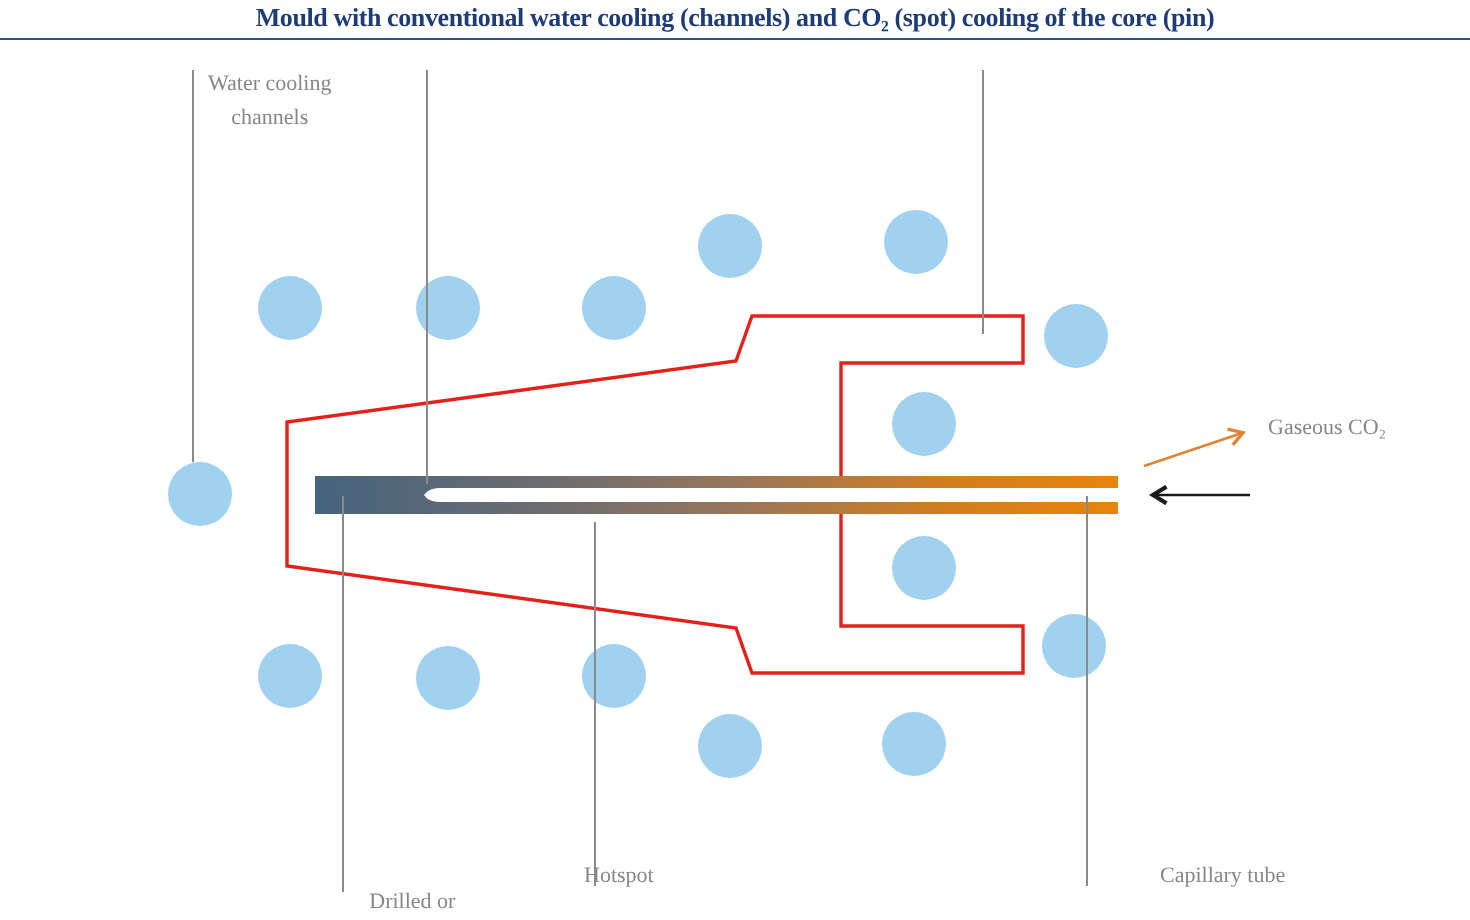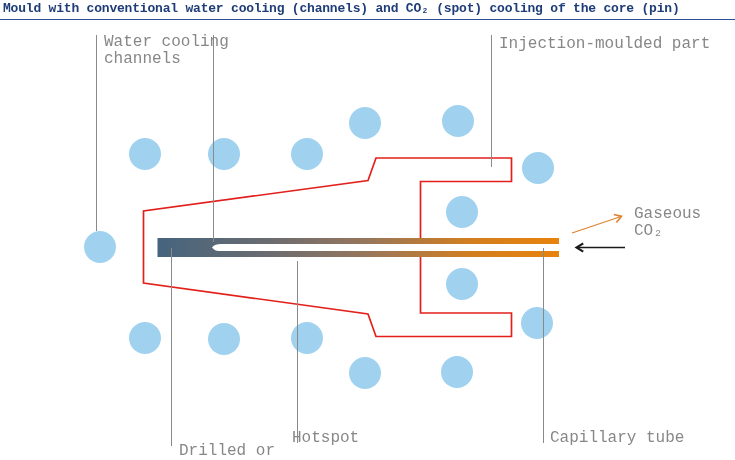--- a/index.html
+++ b/index.html
@@ -1,40 +1,41 @@
 <!DOCTYPE html>
 <html style="--title-blue: #1e3c78; --rule-blue: #2e4d96; --red-outline: #e3201b; --water-blue: #a0d2f0; --label-gray: #878787; --leader-gray: #8a8a8a; --pin-blue: #45647e; --tube-orange: #e8830c; --gas-arrow-orange: #e08332; --lic-arrow-black: #1a1a1a;"><head>
 <meta charset="utf-8">
 <style>
   html,body { margin:0; padding:0; background:#ffffff; }
   .stage {
     position:relative; width:735px; height:460px; overflow:hidden;
     background:#ffffff;
-    font-family:Liberation Mono, monospace;
+    font-family:Liberation Serif, serif;
+    text-align:center;
   }
   .title {
     position:absolute; left:3px; top:1px; width:729px;
     font-size:13px; font-weight:bold; letter-spacing:-0.2px;
     color:var(--title-blue,#1e3c78); white-space:nowrap;
   }
   .title-rule {
     position:absolute; left:0; top:19px; width:735px; height:0;
     border-top:1.5px solid var(--rule-blue,#2e4d96);
   }
   svg.diagram { position:absolute; left:0; top:0; }
   .lbl {
-    position:absolute; font-size:16px; line-height:17px;
+    position:absolute; font-size:11px; line-height:17px;
     color:var(--label-gray,#878787); white-space:pre-line;
   }
   .lbl-water     { left:104px; top:34px;  }
   .lbl-co2supply { left:221px; top:34px;  }
   .lbl-injection { left:499px; top:36px;  }
   .lbl-drilled   { left:179px; top:396px;margin-top:47px; }
   .lbl-hotspot   { left:292px; top:430px; }
-  .lbl-capillary { left:550px; top:430px; }
+  .lbl-capillary { left:580px; top:430px; }
   .lbl-gaseous   { left:634px; top:206px; }
   .lbl-lic       { left:634px; top:239px; }
 
   [data-name="mould-cavity-outline"] { fill:none; stroke:var(--red-outline,#e3201b); stroke-width:1.7; }
   .leader { stroke:var(--leader-gray,#8a8a8a); stroke-width:1; }
   [data-name="capillary-channel"] { fill:#ffffff; }
   [data-name="gaseous-co2-arrow-icon"] { stroke:var(--gas-arrow-orange,#e08332); stroke-width:1.3; fill:none; }
   [data-name="lic-flow-arrow-icon"] { stroke:var(--lic-arrow-black,#1a1a1a); stroke-width:1.3; fill:none; }
   .grad-start { stop-color:var(--pin-blue,#45647e); }
   .grad-end   { stop-color:var(--tube-orange,#e8830c); }
@@ -97,21 +98,20 @@
     <line class="leader" data-name="drilled-hole-leader-line" x1="171.5" y1="248" x2="171.5" y2="446"></line>
     <line class="leader" data-name="hotspot-leader-line" x1="297.5" y1="261" x2="297.5" y2="443"></line>
     <line class="leader" data-name="capillary-leader-line" x1="543.5" y1="248" x2="543.5" y2="443"></line>
 
     <path data-name="gaseous-co2-arrow-icon" d="M572,233 L621,216.5" marker-end="url(#chev-o)"></path>
     <path data-name="lic-flow-arrow-icon" d="M625,247.5 L577,247.5" marker-end="url(#chev-b)"></path>
   </svg>
 
   <div class="lbl lbl-water" data-name="water-cooling-label">Water cooling
 channels</div>
-  <div class="lbl lbl-injection" data-name="injection-part-label">Injection-moulded part</div>
   <div class="lbl lbl-drilled" data-name="drilled-hole-label">Drilled or
 eroded hole
 in core (pin)</div>
   <div class="lbl lbl-hotspot" data-name="hotspot-label">Hotspot</div>
   <div class="lbl lbl-capillary" data-name="capillary-tube-label">Capillary tube</div>
   <div class="lbl lbl-gaseous" data-name="gaseous-co2-label">Gaseous CO₂</div>
 
 </div>
 
 </body></html>

